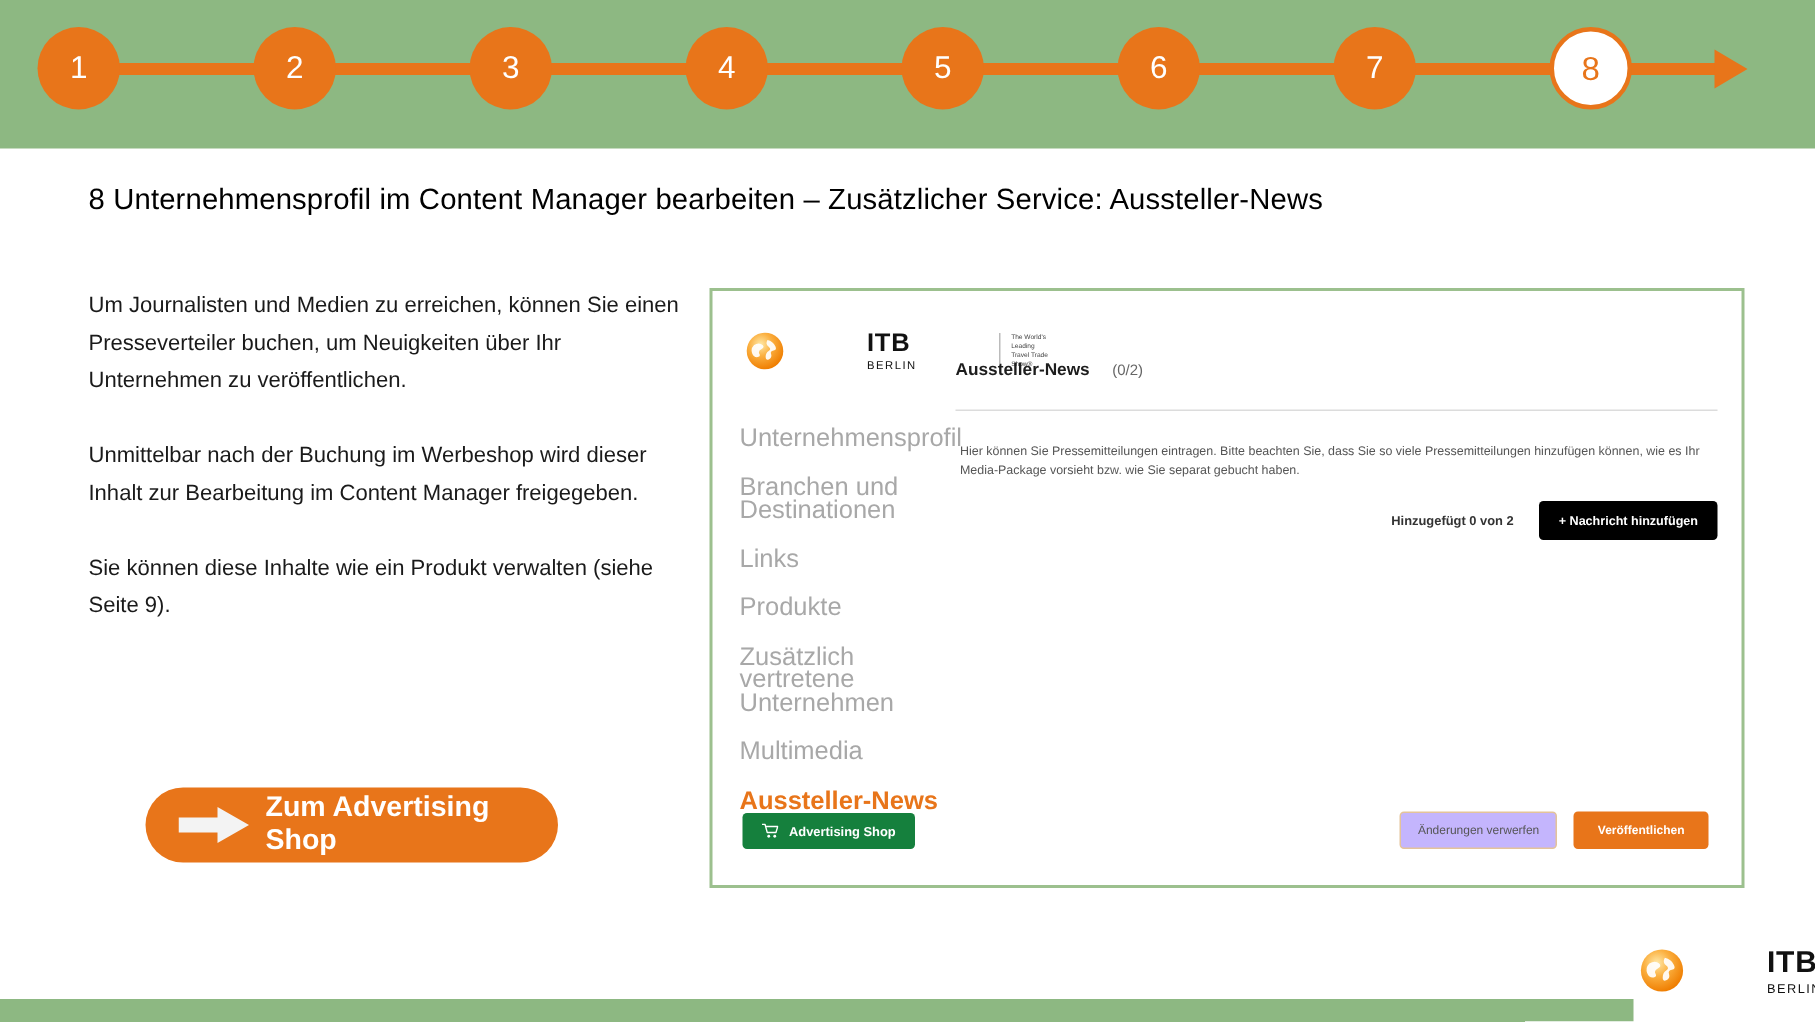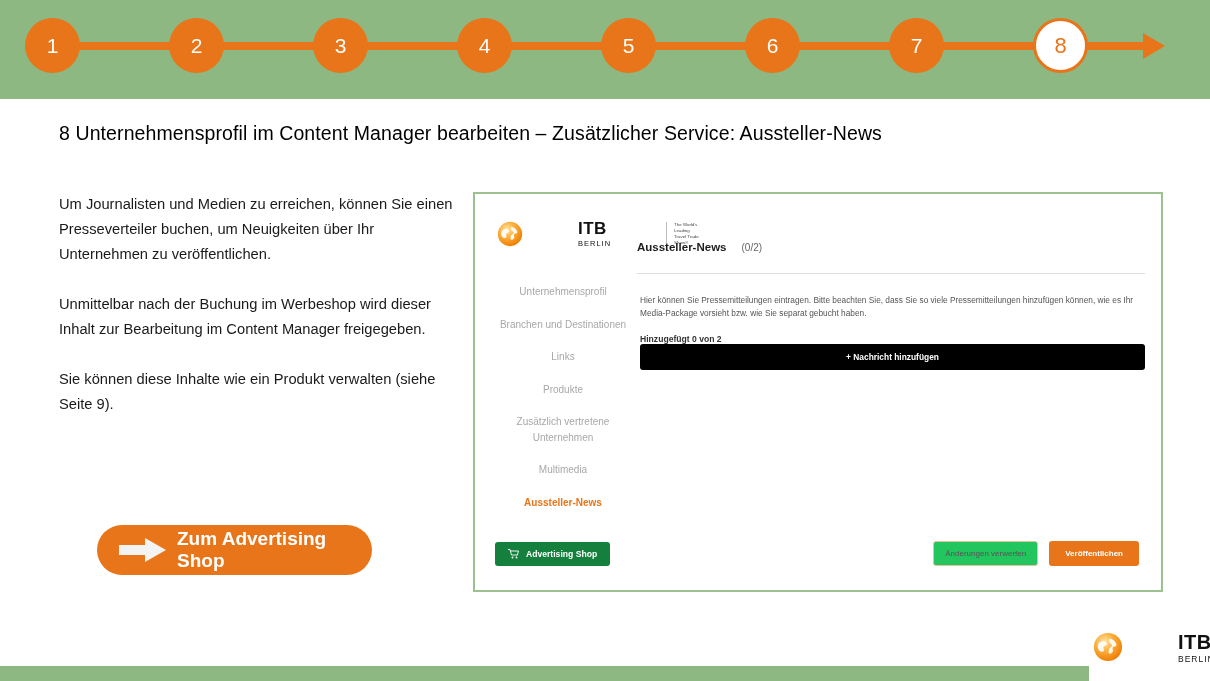--- a/index.html
+++ b/index.html
@@ -192,26 +192,25 @@
     background: #dcdcdc;
   }
 
   .panel-nav {
     position: absolute;
     left: 18px;
     top: 90px;
     width: 140px;
   }
   .nav-item {
-    font-size: 10px;
+    font-size: 17px;
     color: #a8a8a8;
     line-height: 15.5px;
     margin-bottom: 17px;
     cursor: pointer;
-    text-align: center;
   }
   .nav-item.active {
     color: #e8751a;
     font-weight: bold;
   }
 
   .panel-desc {
     position: absolute;
     left: 165px;
     top: 100px;
@@ -220,22 +219,22 @@
     line-height: 13px;
     color: #555555;
   }
 
   .panel-addrow {
     position: absolute;
     left: 165px;
     top: 140px;
     width: 505px;
     display: flex;
+    align-items: center;
     justify-content: flex-end;
-    flex-direction: column;
   }
   .added-count {
     font-size: 8.6px;
     font-weight: bold;
     color: #333333;
     margin-right: 17px;
   }
   .btn-add {
     background: #000000;
     color: #ffffff;
@@ -265,21 +264,21 @@
   .cart-icon { margin-right: 7px; display: block; }
 
   .panel-footer-actions {
     position: absolute;
     right: 22px;
     bottom: 24px;
     display: flex;
     align-items: center;
   }
   .btn-discard {
-    background: #22c55e;
+    background: #c4b5fd;
     color: #555555;
     font-size: 8px;
     padding: 7px 11px;
     border: 1px solid #e4c39a;
     border-radius: 3px;
     margin-right: 11px;
     cursor: pointer;
   }
   .btn-publish {
     background: #e8751a;

